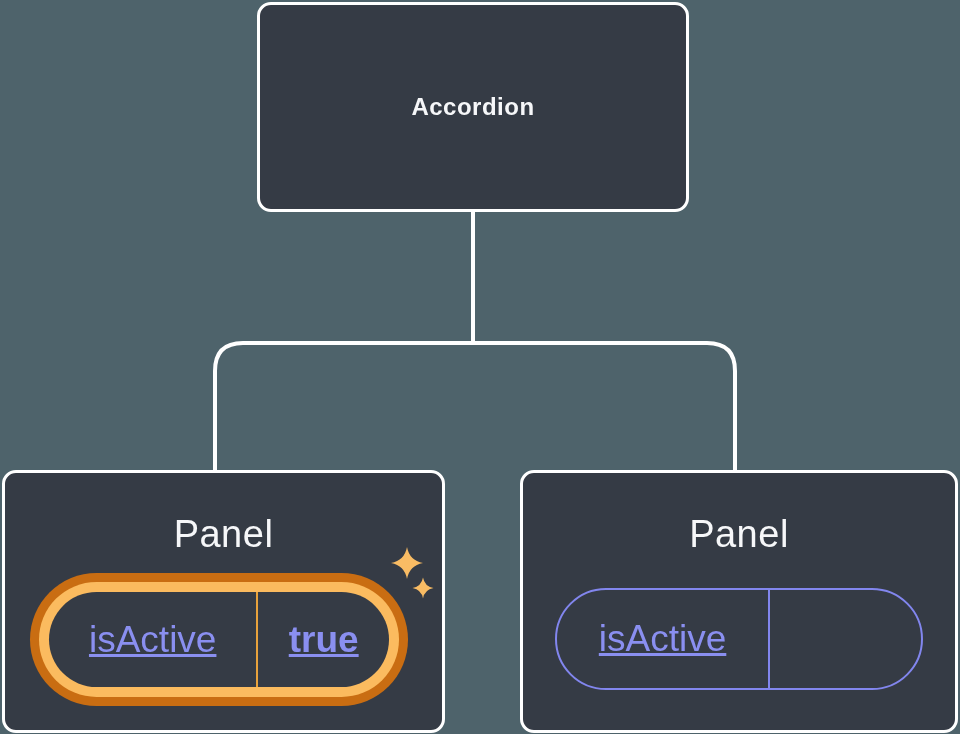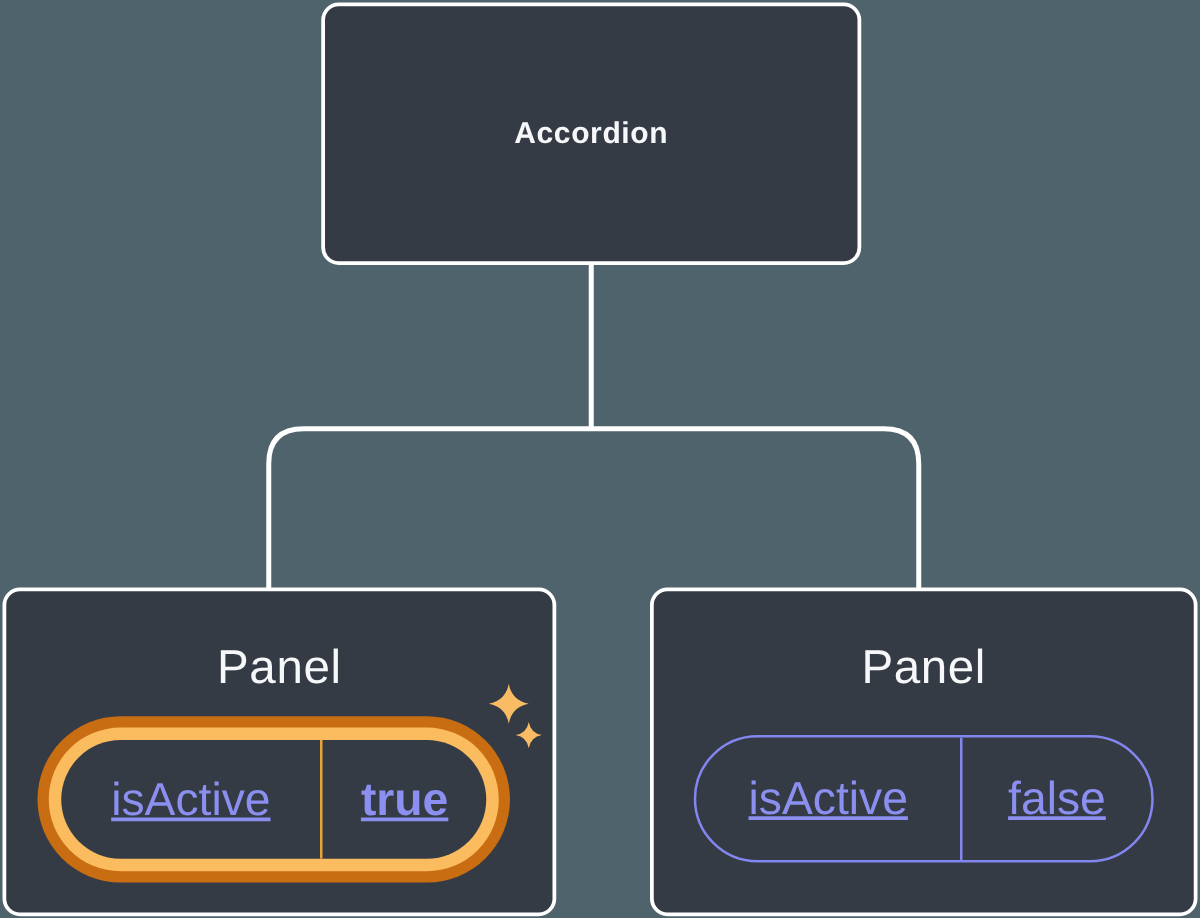--- a/index.html
+++ b/index.html
@@ -162,17 +162,16 @@
       <path d="M38 36.5 Q39.6 45.4 48.5 47 Q39.6 48.6 38 57.5 Q36.4 48.6 27.5 47 Q36.4 45.4 38 36.5 Z" fill="#F9BC64"></path>
     </svg>
   </div>
 
   <div class="node node-panel node-panel-right">
     <div class="panel-title">Panel</div>
 
     <div class="pill-plain">
       <div class="pill-cell pill-cell-key">isActive</div>
       <div class="pill-divider"></div>
-      <div class="pill-cell pill-cell-value">false</div>
     </div>
   </div>
 
 </div>
 
 </body></html>

